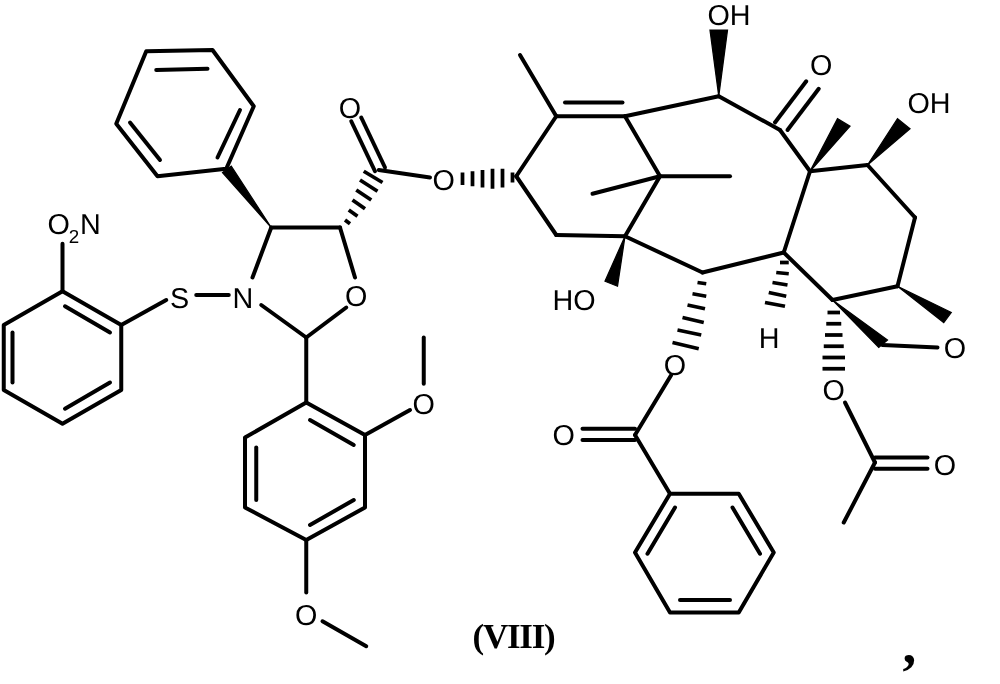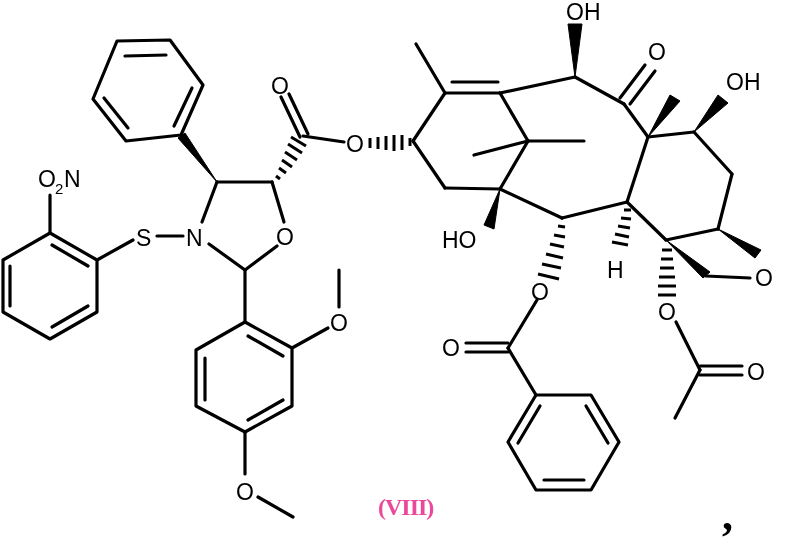--- a/index.html
+++ b/index.html
@@ -4,21 +4,21 @@
 <style>
   html, body { margin:0; padding:0; background:#ffffff; }
   body { width:800px; height:547px; overflow:hidden; position:relative; }
   #figure { position:absolute; left:0; top:0; width:800px; height:547px; }
   svg { display:block; }
   .bond { stroke:#000; stroke-width:3.2; fill:none; stroke-linecap:round; stroke-linejoin:round; }
   .wedge { fill:#000; stroke:#000; stroke-width:1; }
   .hash { stroke:#000; stroke-width:3; }
   .atom { font-family:"Liberation Sans", "DejaVu Sans", sans-serif; font-size:23px; fill:#000; }
   .sub { font-family:"Liberation Sans", "DejaVu Sans", sans-serif; font-size:15px; fill:#000; }
-  .label-box { position:absolute; left:378px; top:494px; font-family:"Liberation Serif", "DejaVu Serif", serif; font-weight:bold; font-size:24px; color:#ec4899; letter-spacing:-1px; }
+  .label-box { position:absolute; left:378px; top:494px; font-family:"Liberation Serif", "DejaVu Serif", serif; font-weight:bold; font-size:28px; color:#000000; letter-spacing:-1px; }
   .comma { position:absolute; left:722px; top:490px; font-family:"Liberation Serif", "DejaVu Serif", serif; font-weight:bold; font-size:44px; color:#000; }
 </style>
 </head>
 <body>
 
 <div id="figure">
 <svg width="800" height="547" viewBox="0 0 800 547" xmlns="http://www.w3.org/2000/svg">
 
   <g>
     <polyline class="bond" points="50,233 97,260 97,312 50,339 3,312 3,260 50,233"></polyline>

